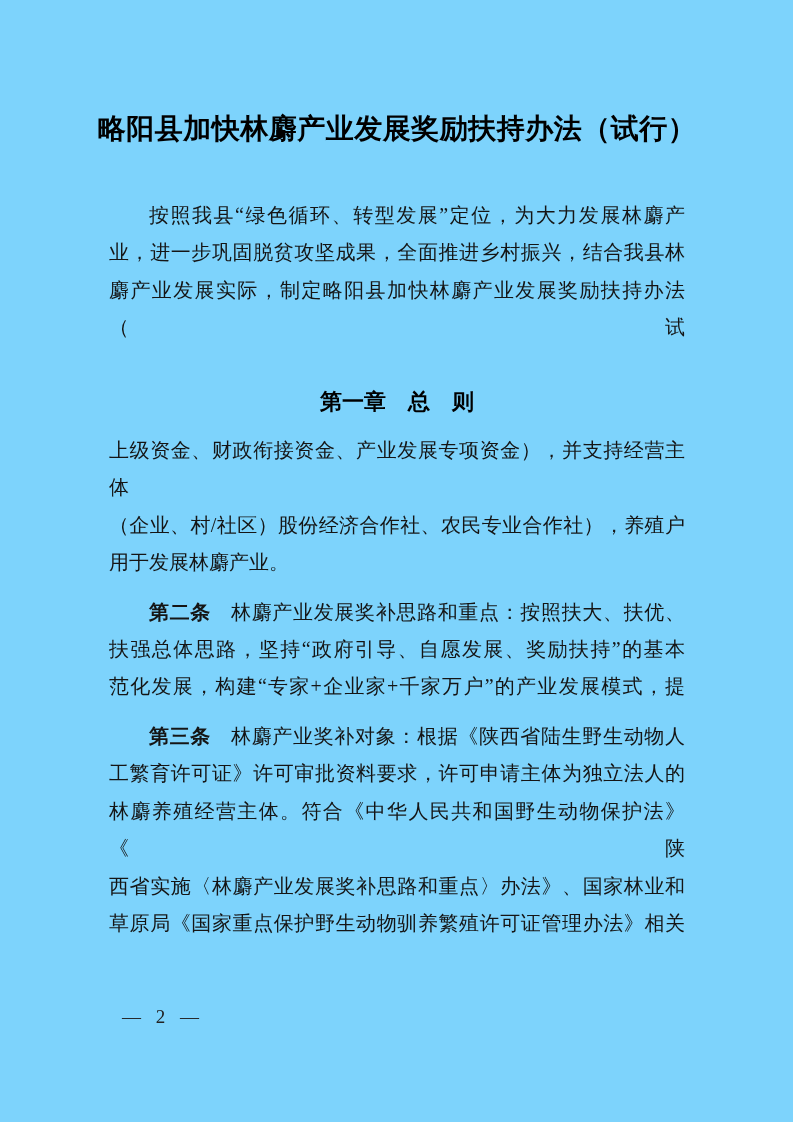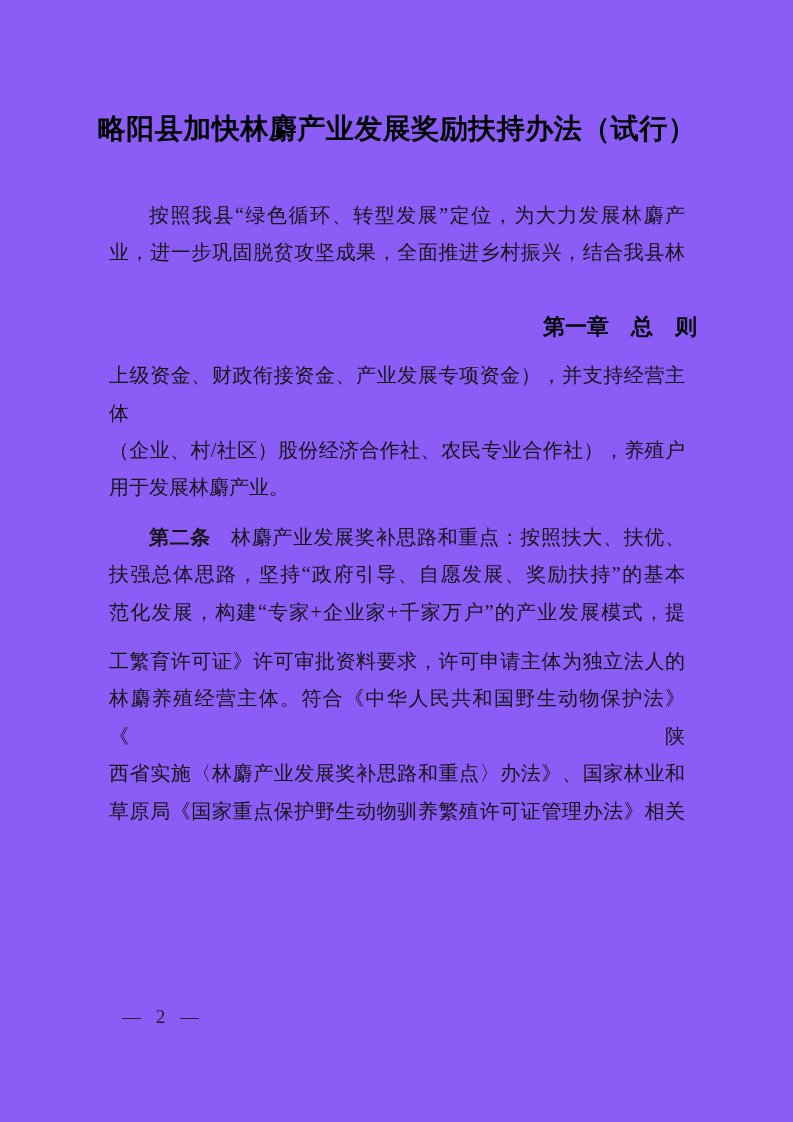--- a/index.html
+++ b/index.html
@@ -5,21 +5,21 @@
   html, body {
     margin: 0;
     padding: 0;
     background: #ffffff;
   }
   .page {
     position: relative;
     width: 793px;
     height: 1122px;
     margin: 0 auto;
-    background: #8b5cf6;
+    background: #7dd3fc;
     overflow: hidden;
     font-family: "Liberation Serif", serif;
     color: #151515;
   }
   .content {
     padding: 106px 96px 0 97px;
   }
   .doc-title {
     margin: 0;
     font-family: "Liberation Sans", sans-serif;
@@ -51,21 +51,21 @@
   }
   .article-label {
     font-weight: 700;
     margin-right: 1em;
   }
   .chapter-heading {
     margin-top: 36px;
     font-size: 22px;
     line-height: 37.4px;
     font-weight: 700;
-    text-align: right;
+    text-align: center;
     color: #000000;
   }
   .page-number {
     position: absolute;
     left: 122px;
     top: 1006px;
     font-size: 19px;
     letter-spacing: 5px;
     color: #222222;
   }
@@ -74,37 +74,39 @@
 <body>
 
 <div class="page">
   <div class="content">
 
     <h1 class="doc-title">略阳县加快林麝产业发展奖励扶持办法（试行）</h1>
 
     <div class="para intro">
       <span class="line indent">按照我县“绿色循环、转型发展”定位，为大力发展林麝产</span>
       <span class="line">业，进一步巩固脱贫攻坚成果，全面推进乡村振兴，结合我县林</span>
+      <span class="line">麝产业发展实际，制定略阳县加快林麝产业发展奖励扶持办法（试</span>
     </div>
 
     <div class="chapter-heading">第一章　总　则</div>
 
     <div class="para article">
       <span class="line">上级资金、财政衔接资金、产业发展专项资金），并支持经营主体</span>
       <span class="line">（企业、村/社区）股份经济合作社、农民专业合作社），养殖户</span>
       <span class="line last">用于发展林麝产业。</span>
     </div>
 
     <div class="para article">
       <span class="line indent"><b class="article-label">第二条</b><span>林麝产业发展奖补思路和重点：按照扶大、扶优、</span></span>
       <span class="line">扶强总体思路，坚持“政府引导、自愿发展、奖励扶持”的基本</span>
       <span class="line">范化发展，构建“专家+企业家+千家万户”的产业发展模式，提</span>
     </div>
 
     <div class="para article">
+      <span class="line indent"><b class="article-label">第三条</b><span>林麝产业奖补对象：根据《陕西省陆生野生动物人</span></span>
       <span class="line">工繁育许可证》许可审批资料要求，许可申请主体为独立法人的</span>
       <span class="line">林麝养殖经营主体。符合《中华人民共和国野生动物保护法》《陕</span>
       <span class="line">西省实施〈林麝产业发展奖补思路和重点〉办法》、国家林业和</span>
       <span class="line">草原局《国家重点保护野生动物驯养繁殖许可证管理办法》相关</span>
     </div>
 
   </div>
 
   <div class="page-number">— 2 —</div>
 </div>

